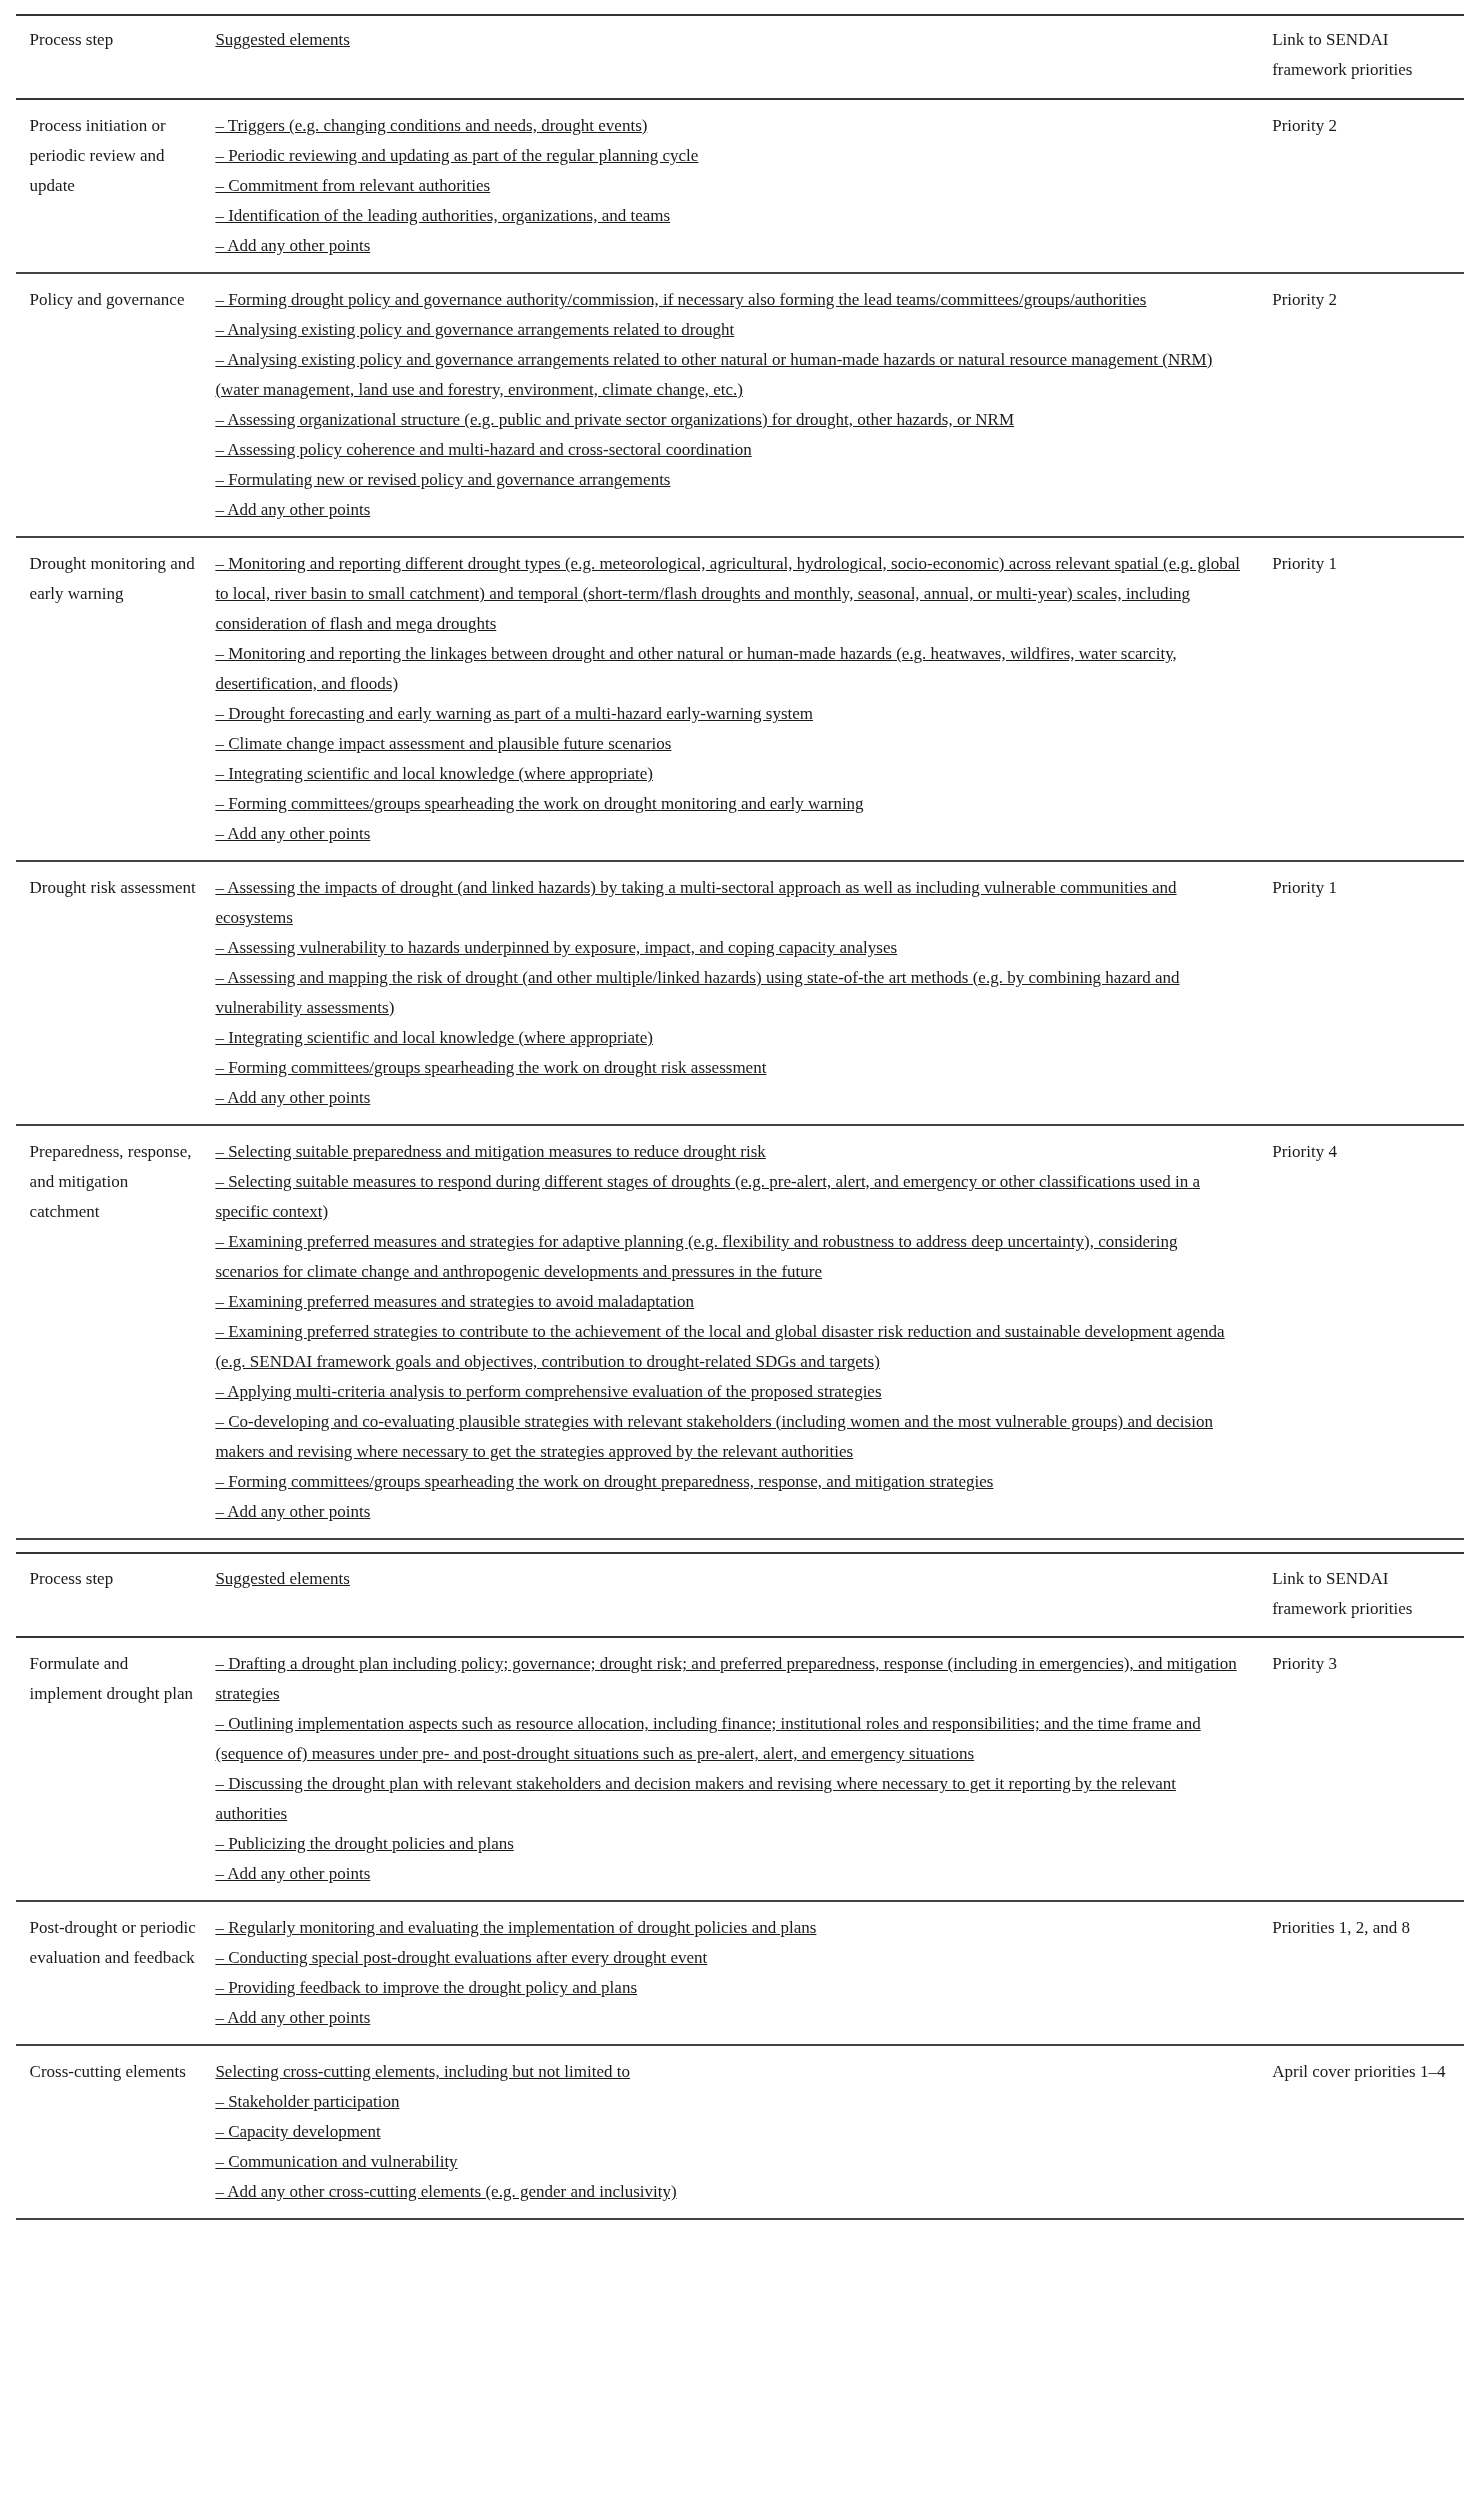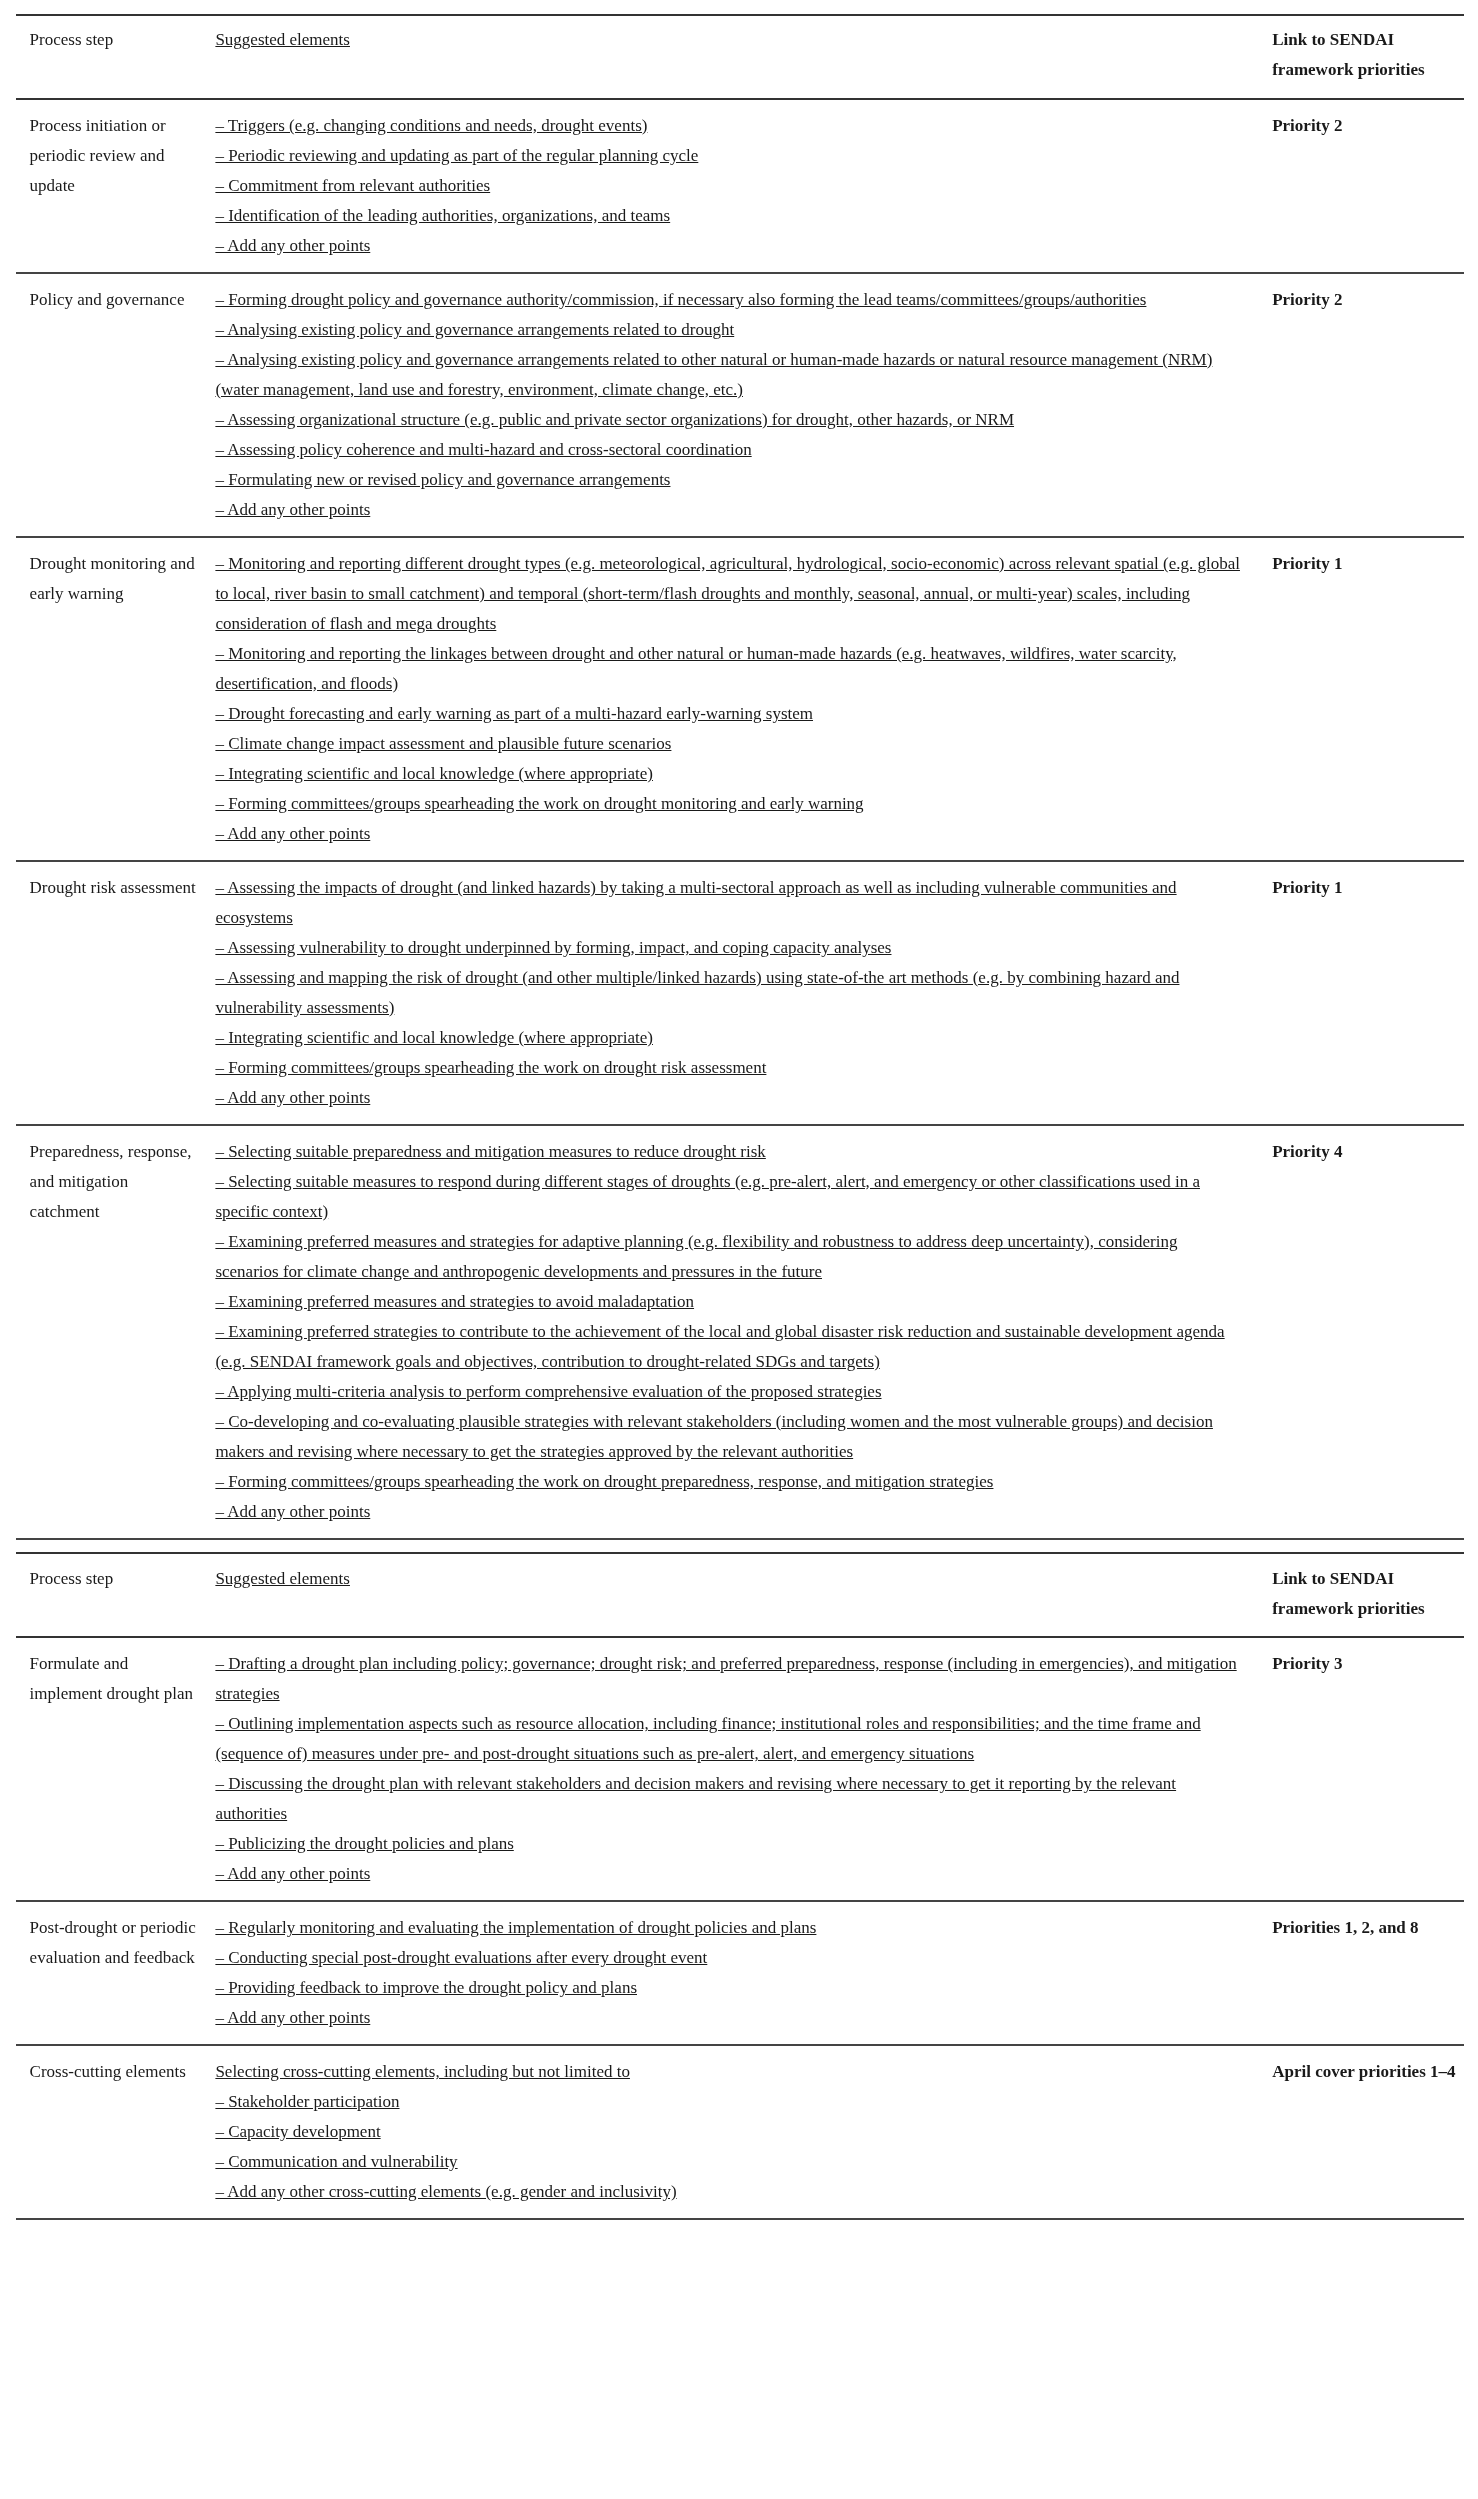--- a/index.html
+++ b/index.html
@@ -25,21 +25,21 @@
   table.tbl th, table.tbl td {
     text-align: left;
     vertical-align: top;
     font-weight: normal;
     padding: 0;
   }
   table.tbl th { padding-top: 9.4px; padding-bottom: 12.5px; }
   table.tbl td { padding-top: 11px; padding-bottom: 11px; }
   table.tbl th:first-child, table.tbl td:first-child { padding-left: 14px; padding-right: 7.8px; }
   table.tbl th:nth-child(2), table.tbl td:nth-child(2) { padding-left: 7.8px; padding-right: 15.6px; text-decoration: underline; }
-  table.tbl th:nth-child(3), table.tbl td:nth-child(3) { padding-left: 15.6px; font-weight: bold; }
+  table.tbl th:nth-child(3), table.tbl td:nth-child(3) { padding-left: 15.6px; }
   thead tr { border-top: 2.3px solid #333; border-bottom: 2.3px solid #333; }
   tbody tr { border-bottom: 2.3px solid #444; }
   .items { margin: 0; padding: 0; list-style: none; }
   .items li { margin: 0; padding: 0; }
   .gap { height: 12.5px; }
 </style>
 </head>
 <body>
 
 <div class="page">
@@ -99,21 +99,21 @@
               <li>– Add any other points</li>
             </ul>
           </td>
           <td>Priority 1</td>
         </tr>
         <tr>
           <td>Drought risk assessment</td>
           <td>
             <ul class="items">
               <li>– Assessing the impacts of drought (and linked hazards) by taking a multi-sectoral approach as well as including vulnerable communities and ecosystems</li>
-              <li>– Assessing vulnerability to drought underpinned by forming, impact, and coping capacity analyses</li>
+              <li>– Assessing vulnerability to hazards underpinned by exposure, impact, and coping capacity analyses</li>
               <li>– Assessing and mapping the risk of drought (and other multiple/linked hazards) using state-of-the art methods (e.g. by combining hazard and vulnerability assessments)</li>
               <li>– Integrating scientific and local knowledge (where appropriate)</li>
               <li>– Forming committees/groups spearheading the work on drought risk assessment</li>
               <li>– Add any other points</li>
             </ul>
           </td>
           <td>Priority 1</td>
         </tr>
         <tr>
           <td>Preparedness, response, and mitigation catchment</td>

